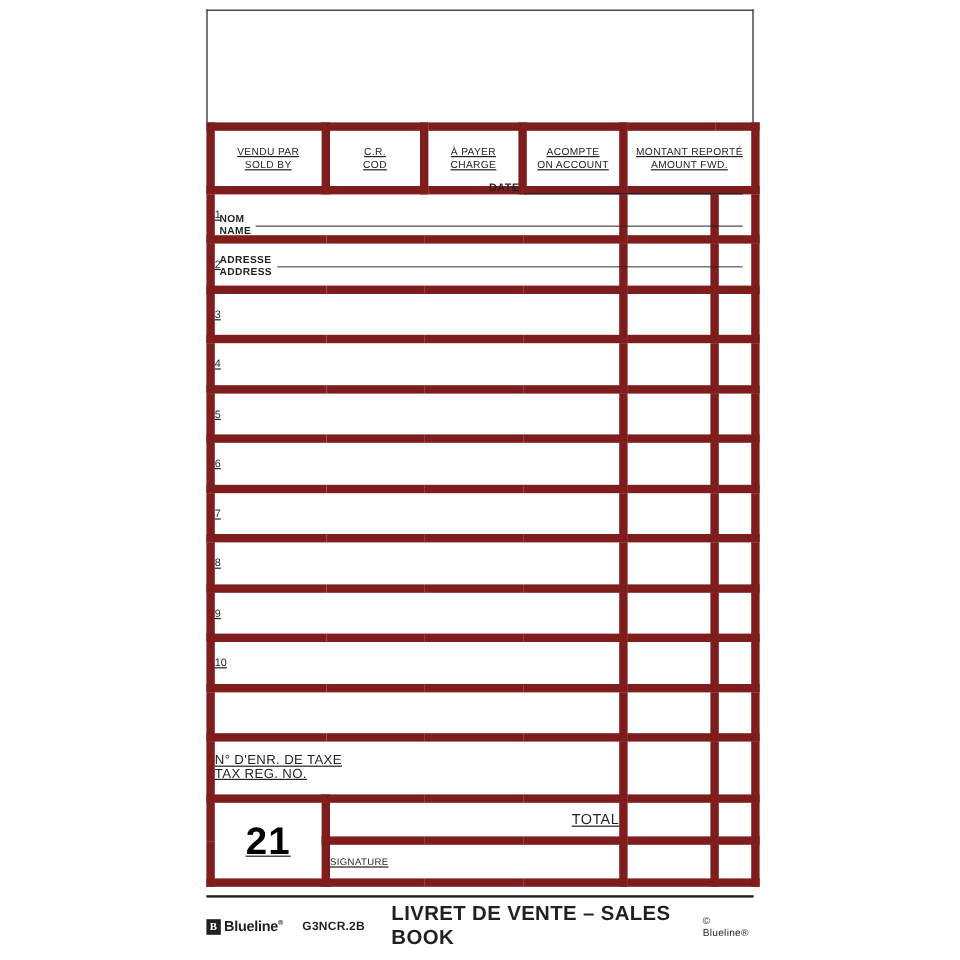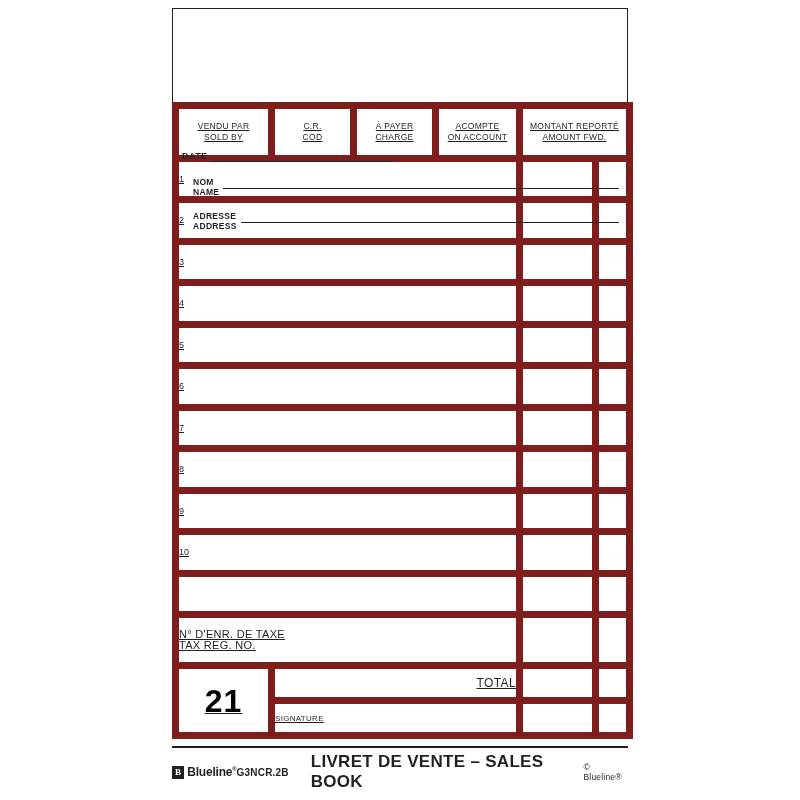--- a/index.html
+++ b/index.html
@@ -35,20 +35,21 @@
     box-sizing: border-box;
     position: relative;
   }
 
   
   .date-row {
     position: absolute;
     left: 9px; right: 8px;
     top: 142px;
     display: flex;
+    justify-content: flex-end;
     align-items: flex-end;
   }
   .date-label {
     font-size: 9px;
     font-weight: bold;
     letter-spacing: .4px;
     color: #231f20;
     padding-right: 4px;
     padding-bottom: 1px;
   }
@@ -66,21 +67,20 @@
   }
   .nm-block.one { top: 168px; }
   .nm-block.two { top: 202px; }
   .nm-stack {
     font-size: 8.5px;
     font-weight: bold;
     line-height: 10px;
     letter-spacing: .3px;
     color: #231f20;
     float: left;
-    margin-left: 10px;
   }
   .nm-line-wrap {
     overflow: hidden;
     display: block;
     padding-top: 10px;
   }
   .nm-rule {
     border-bottom: 1px solid #231f20;
     margin-left: 4px;
     height: 1px;
@@ -195,20 +195,21 @@
     letter-spacing: -.2px;
   }
   .brand-reg {
     font-size: 6px;
     vertical-align: super;
     font-weight: bold;
   }
   .sku {
     font-weight: bold;
     font-size: 10px;
+    margin-left: 16px;
     letter-spacing: .2px;
   }
   .title-fr {
     font-weight: bold;
     font-size: 17px;
     margin-left: 22px;
     letter-spacing: .3px;
   }
   .copyright {
     margin-left: auto;

